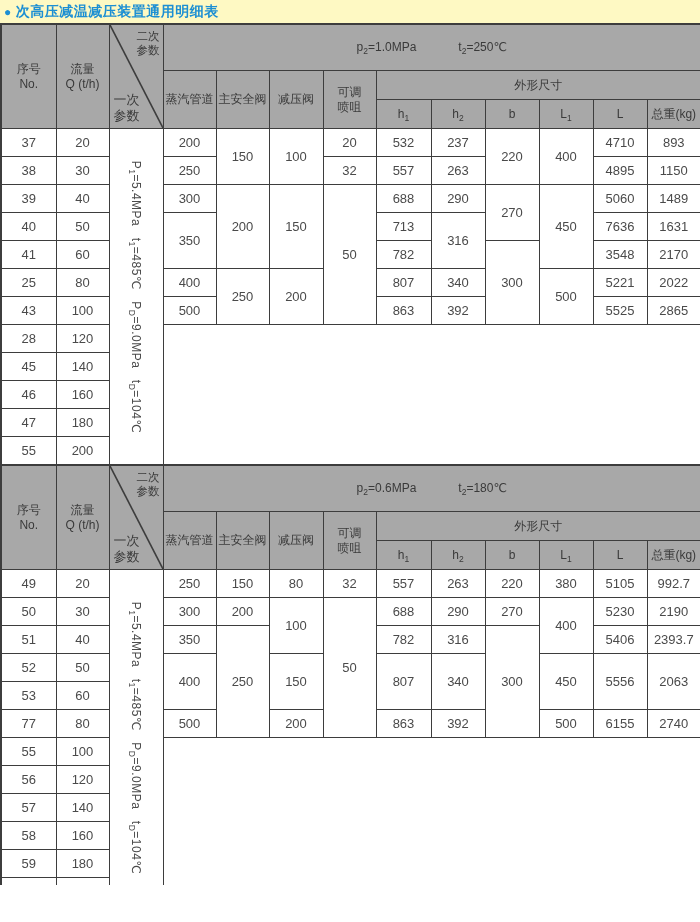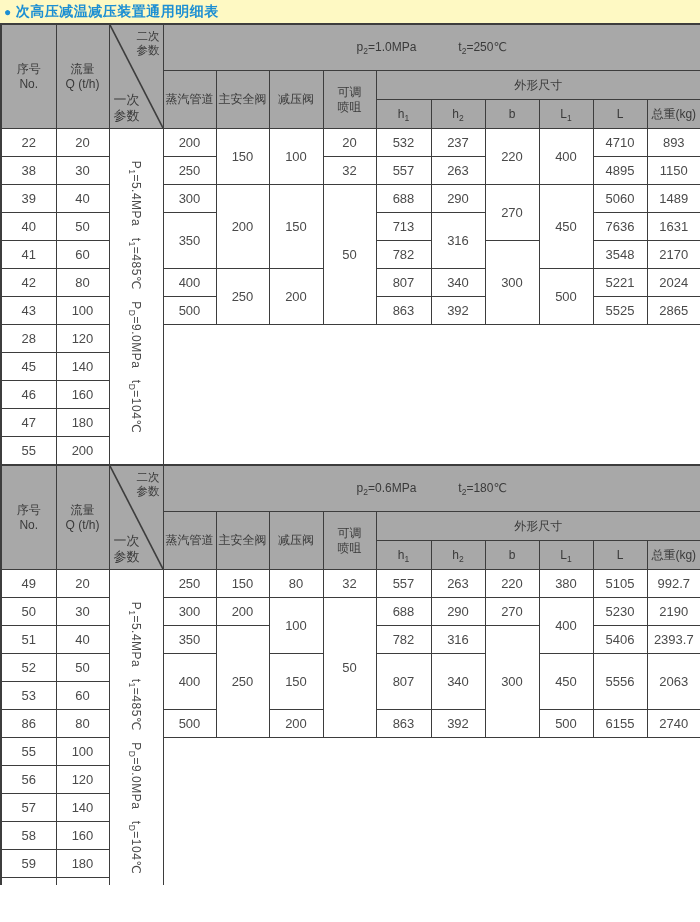--- a/index.html
+++ b/index.html
@@ -106,21 +106,21 @@
         <th>h<sub>1</sub></th>
         <th>h<sub>2</sub></th>
         <th>b</th>
         <th>L<sub>1</sub></th>
         <th>L</th>
         <th>总重(kg)</th>
       </tr>
     </thead>
     <tbody>
         <tr>
-          <td>22</td>
+          <td>37</td>
           <td>20</td>
           <td rowspan="12" class="vparam">
             <div class="vtext">P<sub>1</sub>=5.4MPa   t<sub>1</sub>=485℃   P<sub>D</sub>=9.0MPa   t<sub>D</sub>=104℃</div>
           </td>
           <td>200</td>
           <td rowspan="2">150</td>
           <td rowspan="2">100</td>
           <td>20</td>
           <td>532</td>
           <td>237</td>
@@ -164,30 +164,30 @@
         </tr>
         <tr>
           <td>41</td>
           <td>60</td>
           <td>782</td>
           <td rowspan="3">300</td>
           <td>3548</td>
           <td>2170</td>
         </tr>
         <tr>
-          <td>42</td>
+          <td>25</td>
           <td>80</td>
           <td>400</td>
           <td rowspan="2">250</td>
           <td rowspan="2">200</td>
           <td>807</td>
           <td>340</td>
           <td rowspan="2">500</td>
           <td>5221</td>
-          <td>2024</td>
+          <td>2022</td>
         </tr>
         <tr>
           <td>43</td>
           <td>100</td>
           <td>500</td>
           <td>863</td>
           <td>392</td>
           <td>5525</td>
           <td>2865</td>
         </tr>
@@ -322,21 +322,21 @@
           <td rowspan="2">340</td>
           <td rowspan="2">450</td>
           <td rowspan="2">5556</td>
           <td rowspan="2">2063</td>
         </tr>
         <tr>
           <td>53</td>
           <td>60</td>
         </tr>
         <tr>
-          <td>86</td>
+          <td>77</td>
           <td>80</td>
           <td>500</td>
           <td>200</td>
           <td>863</td>
           <td>392</td>
           <td>500</td>
           <td>6155</td>
           <td>2740</td>
         </tr>
         <tr>

